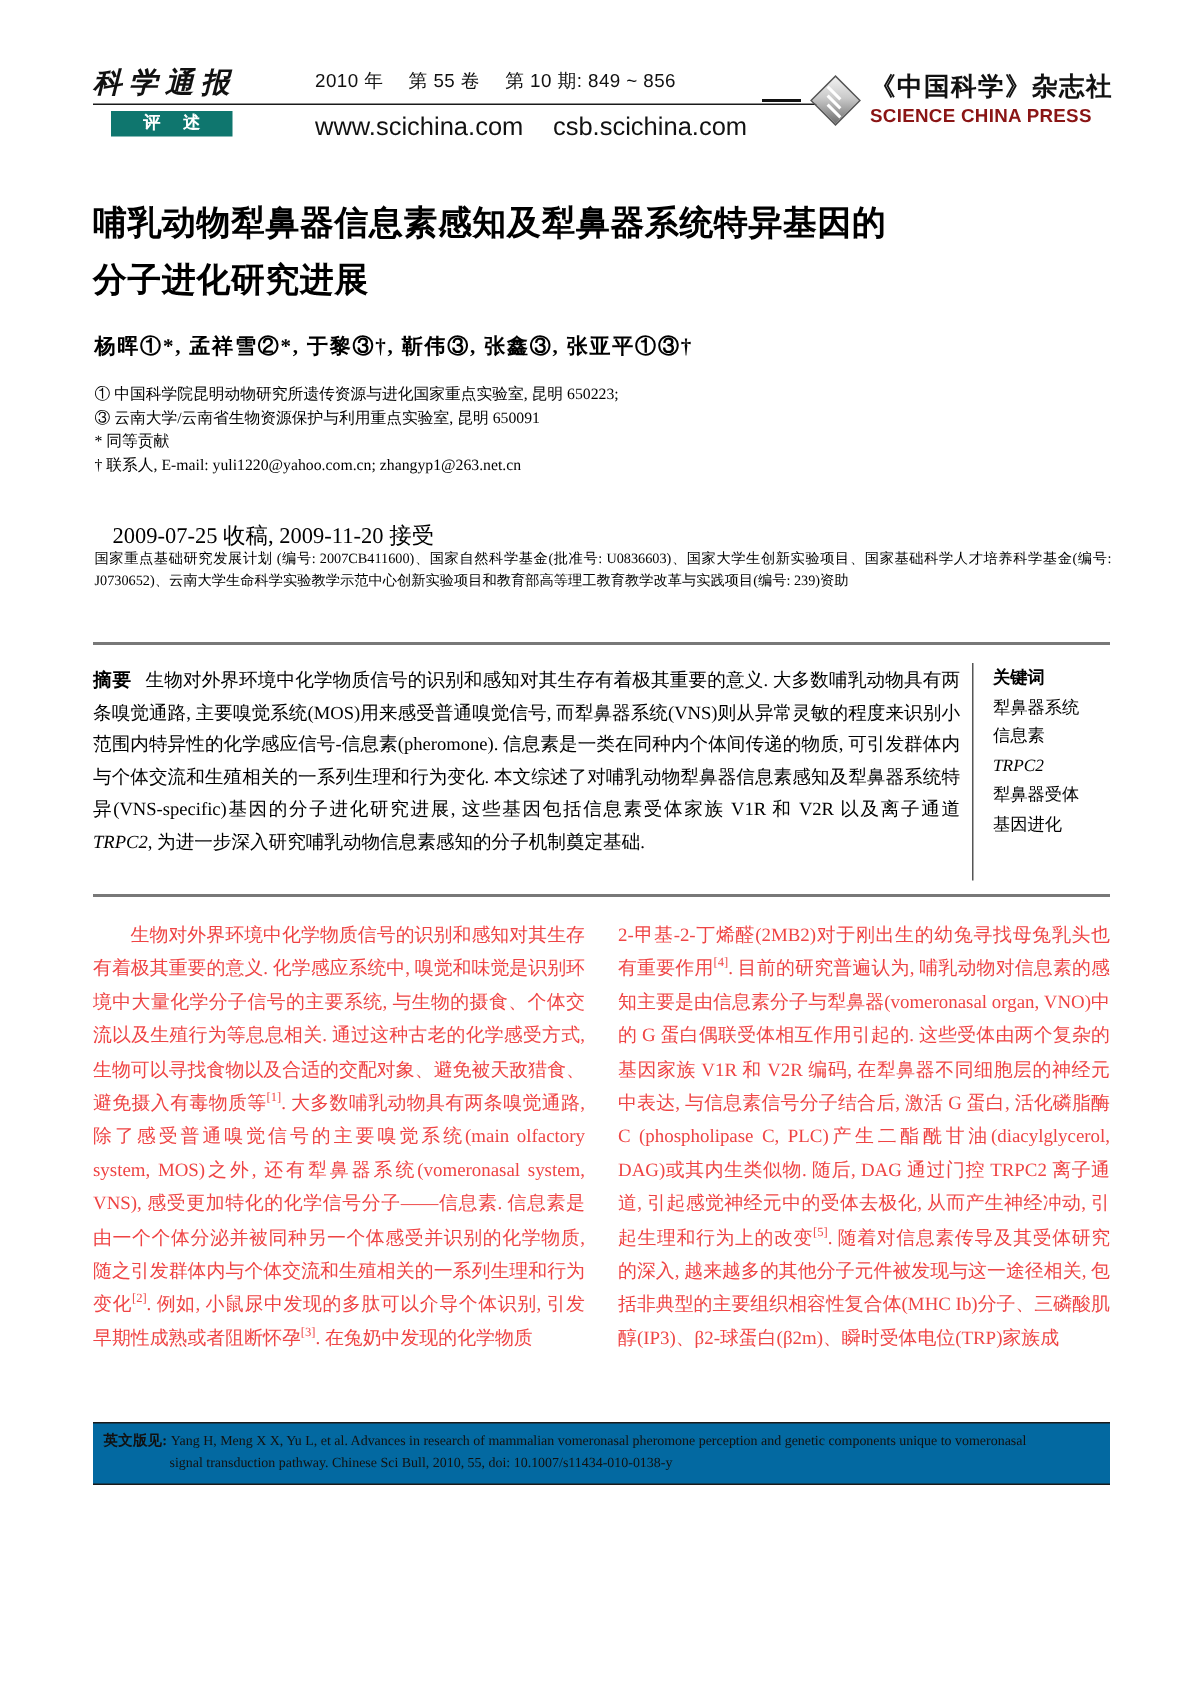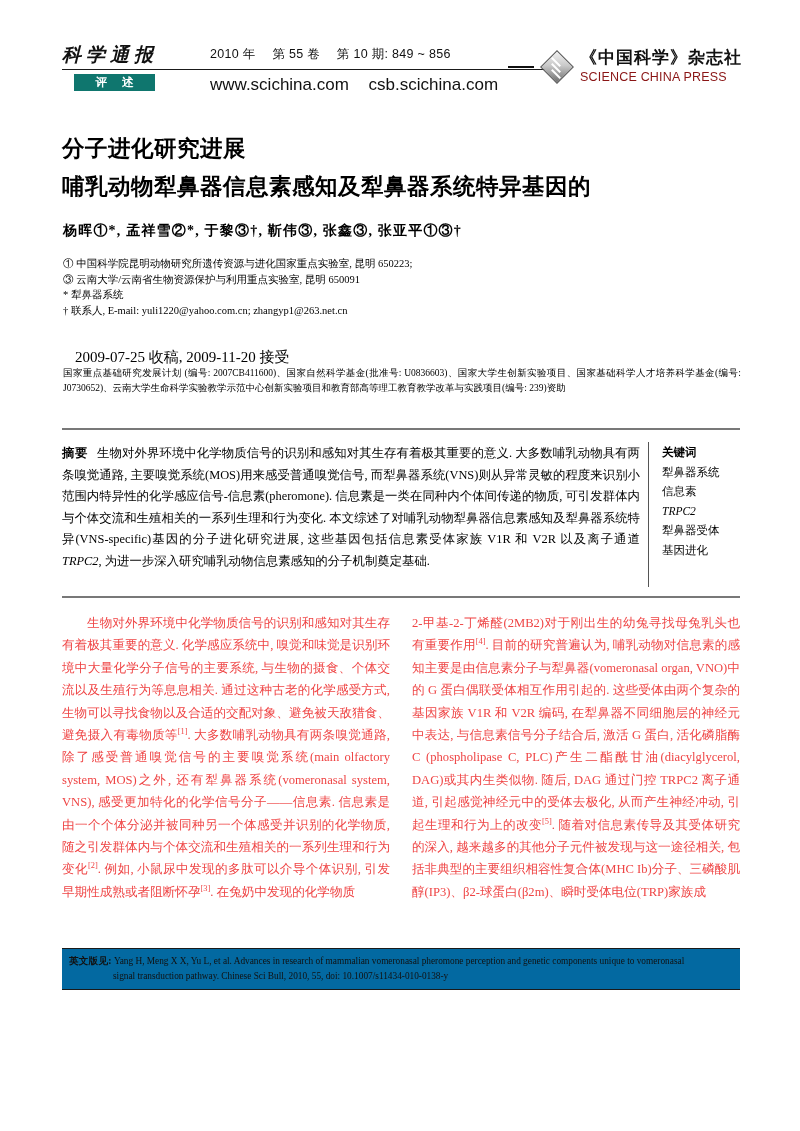--- a/index.html
+++ b/index.html
@@ -146,21 +146,21 @@
     color: #111;
     letter-spacing: 1px;
     white-space: nowrap;
   }
   .pub-text-en {
     position: absolute;
     left: 72px;
     top: 26px;
     font-family: "Liberation Sans", sans-serif;
     font-size: 12.5px;
-    font-weight: normal;
+    font-weight: bold;
     color: #8a1515;
     letter-spacing: 0.2px;
     white-space: nowrap;
   }
 
   
   .title {
     position: absolute;
     left: 62px;
     top: 130px;
@@ -357,30 +357,30 @@
         <div class="ebar" style="top:9px;"></div>
         <div class="ebar" style="top:15px;"></div>
         <div class="ebar" style="top:21px;"></div>
       </div>
       <div class="pub-text-cn">《中国科学》杂志社</div>
       <div class="pub-text-en">SCIENCE CHINA PRESS</div>
     </div>
   </div>
 
   <div class="title">
+    <div>哺乳动物犁鼻器信息素感知及犁鼻器系统特异基因的</div>
     <div>分子进化研究进展</div>
-    <div>哺乳动物犁鼻器信息素感知及犁鼻器系统特异基因的</div>
   </div>
 
   <div class="authors">杨晖①*, 孟祥雪②*, 于黎③†, 靳伟③, 张鑫③, 张亚平①③†</div>
 
   <div class="affils">
     <div>① 中国科学院昆明动物研究所遗传资源与进化国家重点实验室, 昆明 650223;</div>
     <div>③ 云南大学/云南省生物资源保护与利用重点实验室, 昆明 650091</div>
-    <div>* 犁鼻器系统</div>
+    <div>* 同等贡献</div>
     <div>† 联系人, E-mail: yuli1220@yahoo.com.cn; zhangyp1@263.net.cn</div>
   </div>
 
   <div class="dates">2009-07-25 收稿, 2009-11-20 接受</div>
   <div class="funding">国家重点基础研究发展计划 (编号: 2007CB411600)、国家自然科学基金(批准号: U0836603)、国家大学生创新实验项目、国家基础科学人才培养科学基金(编号: J0730652)、云南大学生命科学实验教学示范中心创新实验项目和教育部高等理工教育教学改革与实践项目(编号: 239)资助</div>
 
   <div class="rule-top"></div>
 
   <div class="abstract">
     <span class="ab-label">摘要</span><span>生物对外界环境中化学物质信号的识别和感知对其生存有着极其重要的意义. 大多数哺乳动物具有两条嗅觉通路, 主要嗅觉系统(MOS)用来感受普通嗅觉信号, 而犁鼻器系统(VNS)则从异常灵敏的程度来识别小范围内特异性的化学感应信号-信息素(pheromone). 信息素是一类在同种内个体间传递的物质, 可引发群体内与个体交流和生殖相关的一系列生理和行为变化. 本文综述了对哺乳动物犁鼻器信息素感知及犁鼻器系统特异(VNS-specific)基因的分子进化研究进展, 这些基因包括信息素受体家族 V1R 和 V2R 以及离子通道 </span><i>TRPC2</i><span>, 为进一步深入研究哺乳动物信息素感知的分子机制奠定基础.</span>

